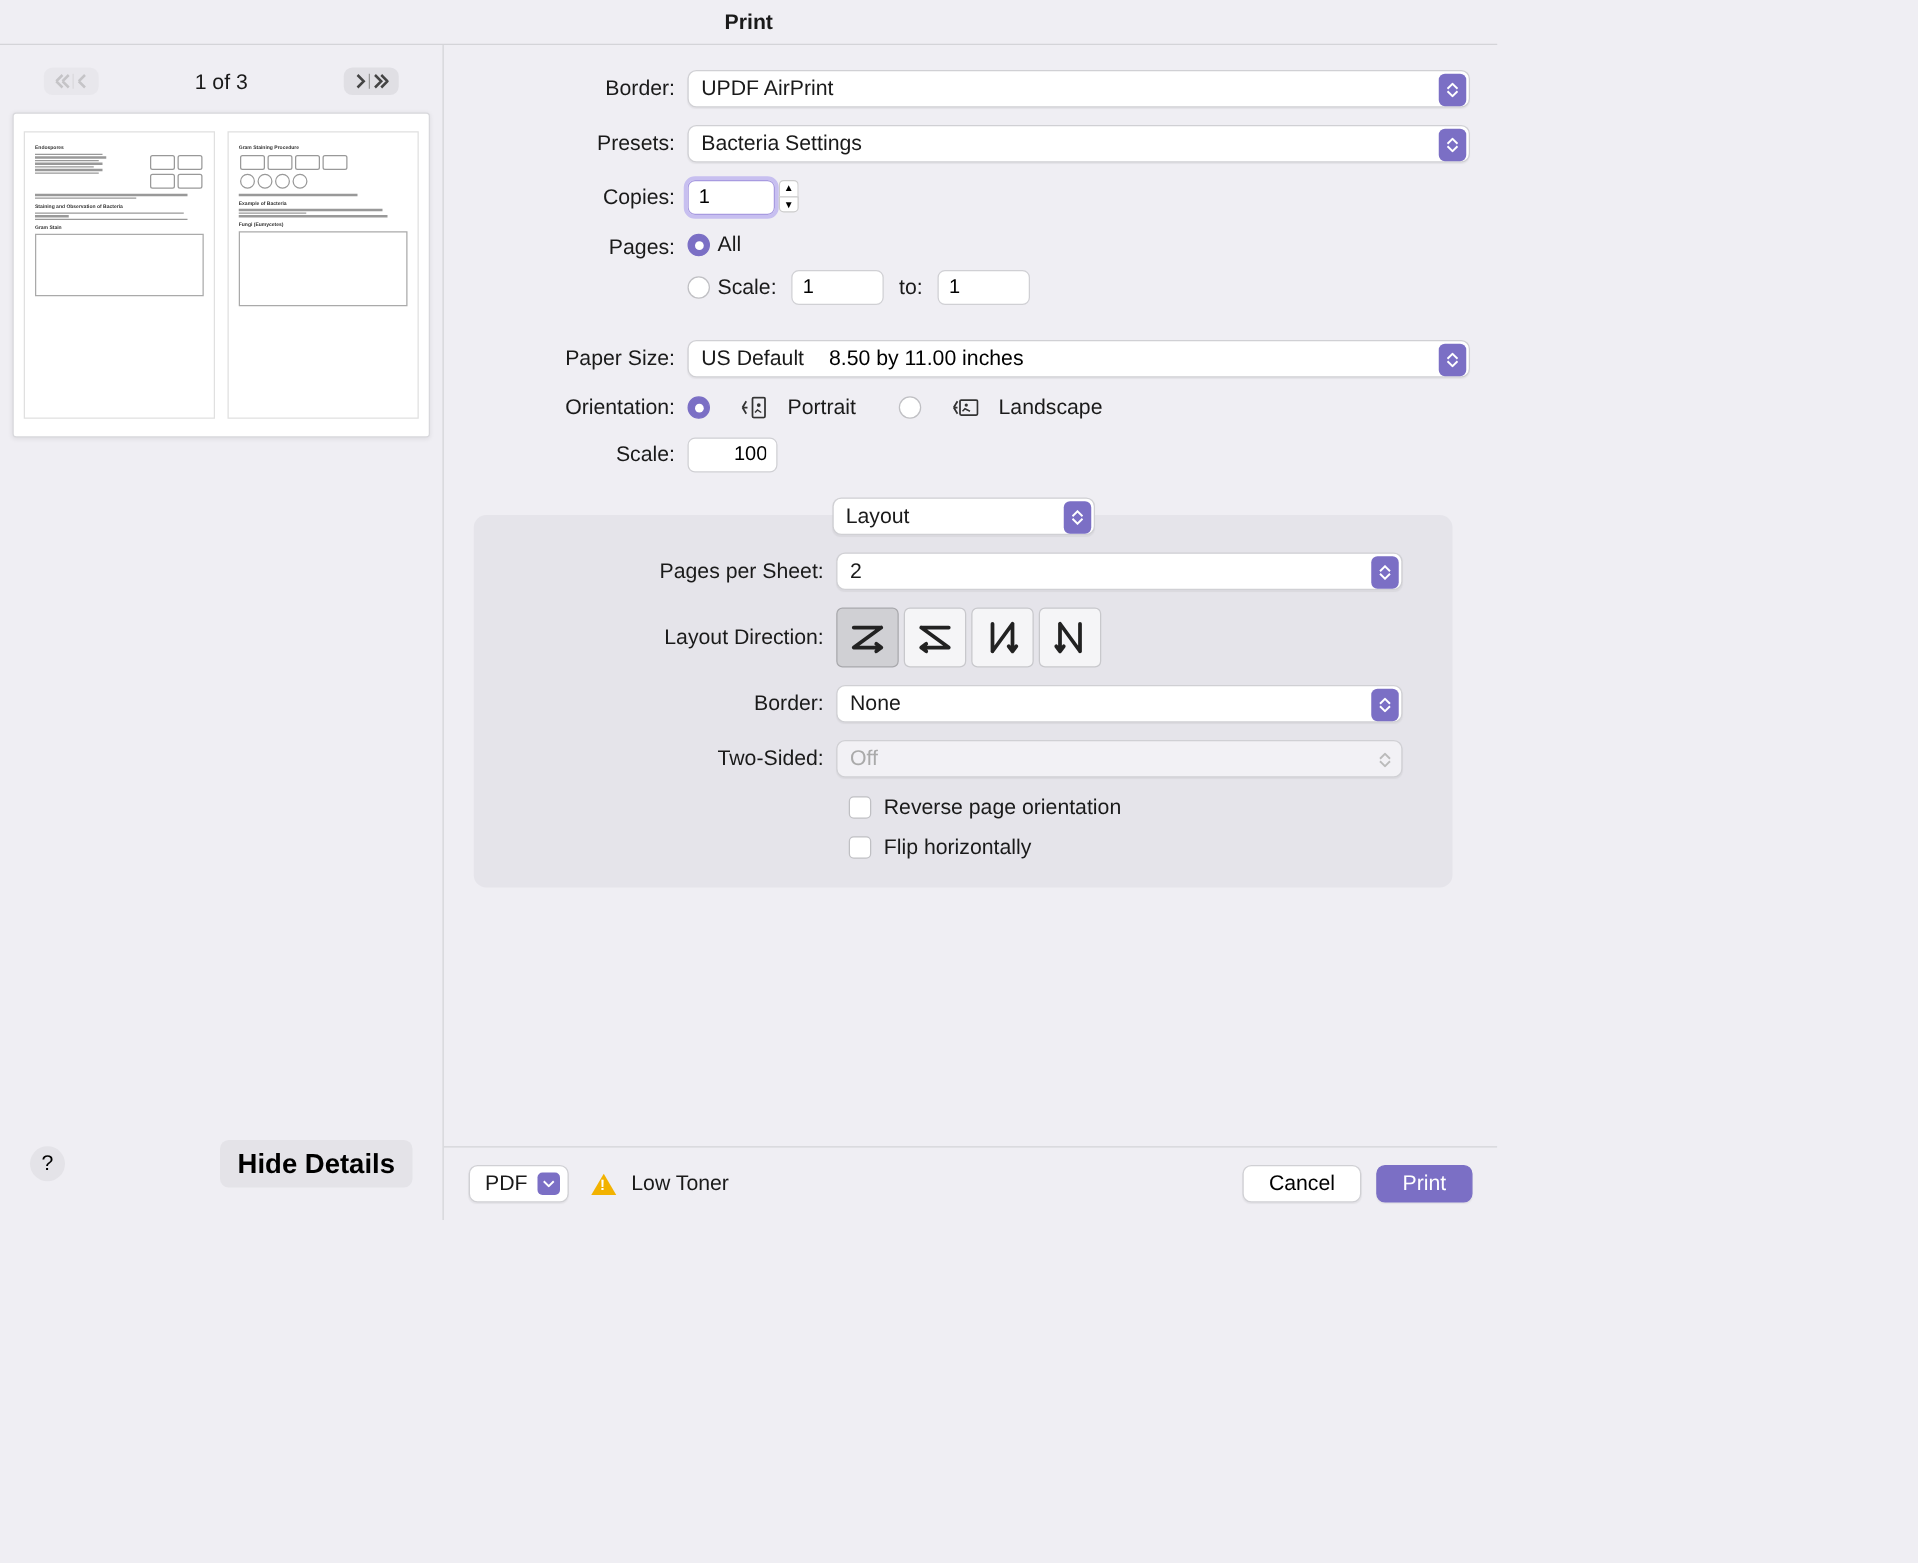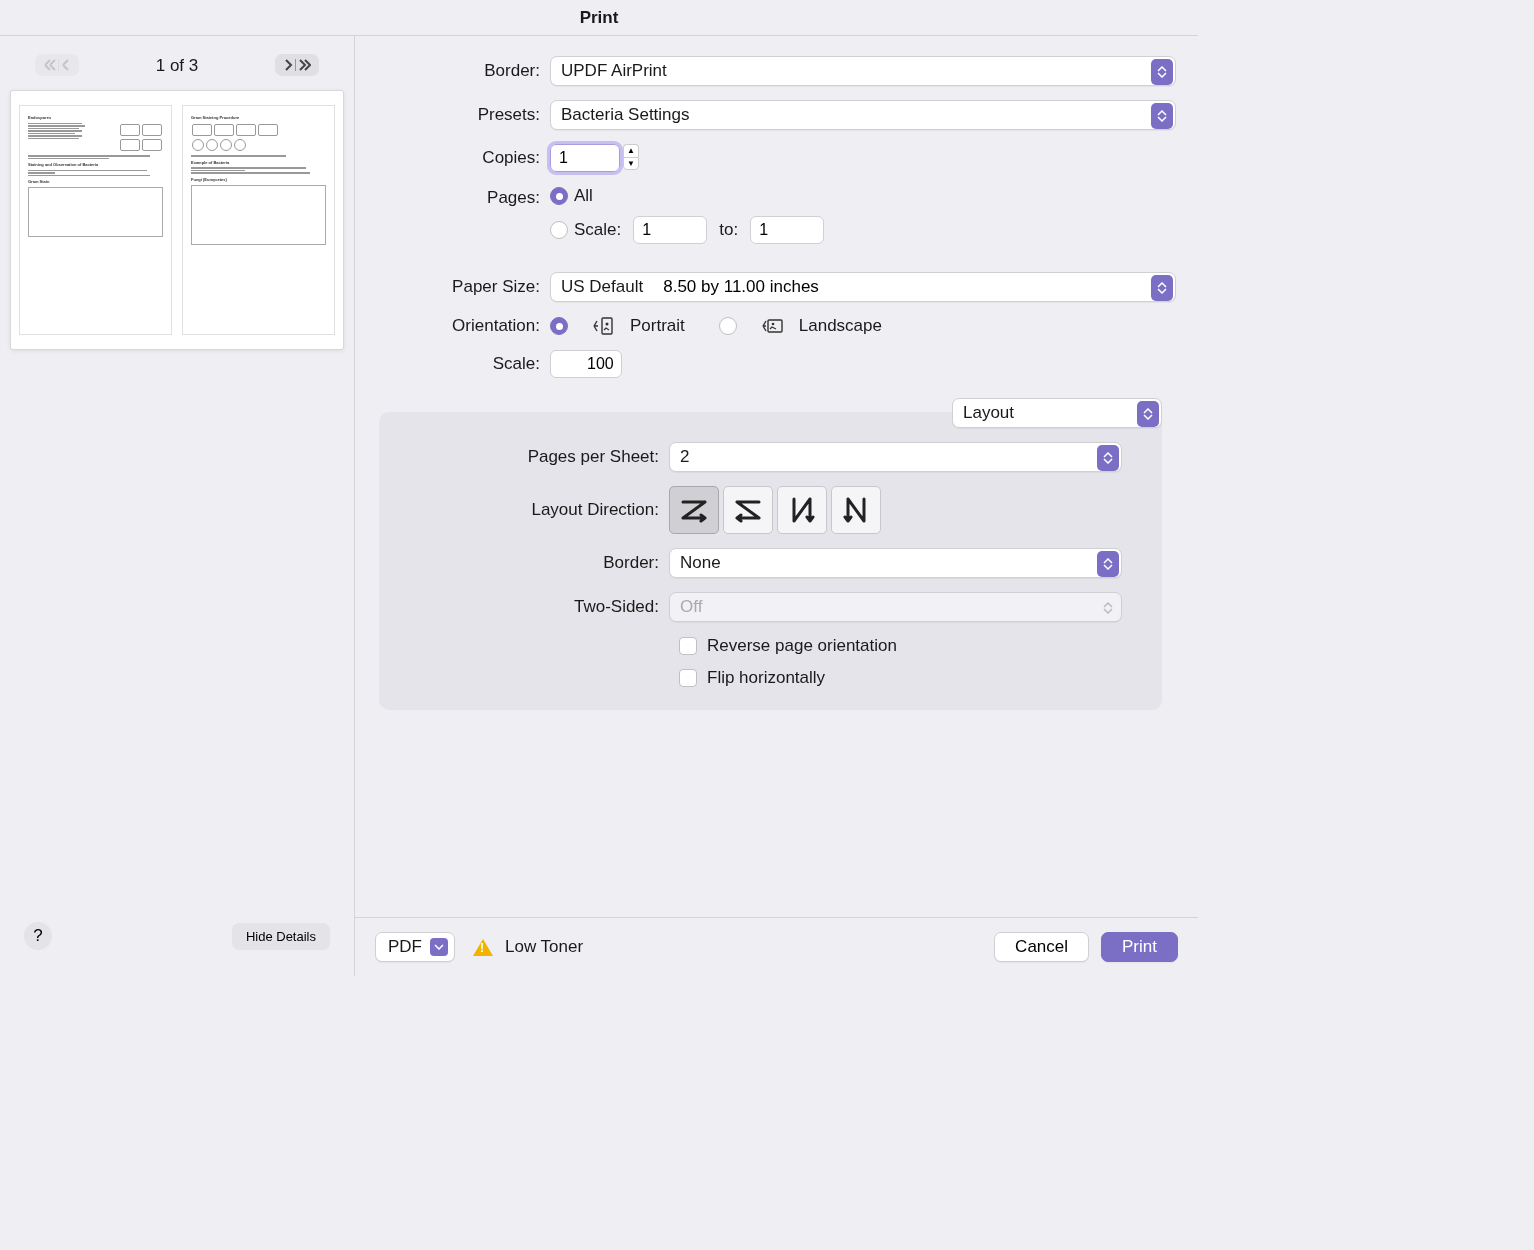--- a/index.html
+++ b/index.html
@@ -184,21 +184,21 @@
 }
 
 .layout-panel {
   background: #e5e4ea;
   border-radius: 10px;
   margin: 0 14px 0 24px;
   padding: 0 0 22px 0;
 }
 .layout-header {
   display: flex;
-  justify-content: flex-end;
+  justify-content: center;
   transform: translateY(-14px);
 }
 .layout-header .select { width: 210px; }
 
 .layout-row {
   display: flex;
   align-items: center;
   margin-bottom: 14px;
 }
 .layout-label {
@@ -249,22 +249,23 @@
   border: none;
   font-size: 17px;
   cursor: pointer;
 }
 .hide-details {
   margin-left: auto;
   background: #e4e3e8;
   border: none;
   border-radius: 7px;
   padding: 6px 14px;
-  font-size: 13px;
-  cursor: pointer;
+  font-size: 22px;
+  cursor: pointer;
+  font-weight: bold;
 }
 
 .footer-right {
   margin-top: auto;
   border-top: 1px solid #d4d4d8;
   padding: 14px 20px;
   display: flex;
   align-items: center;
   gap: 12px;
 }

